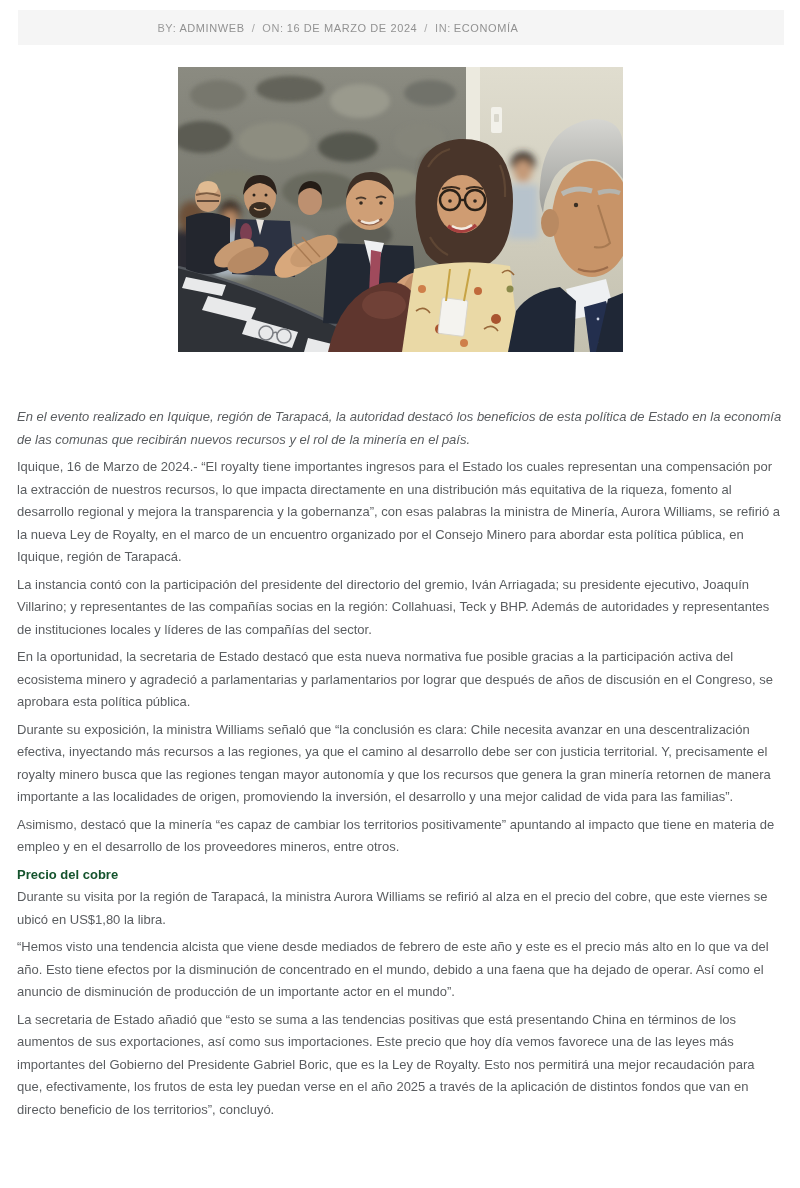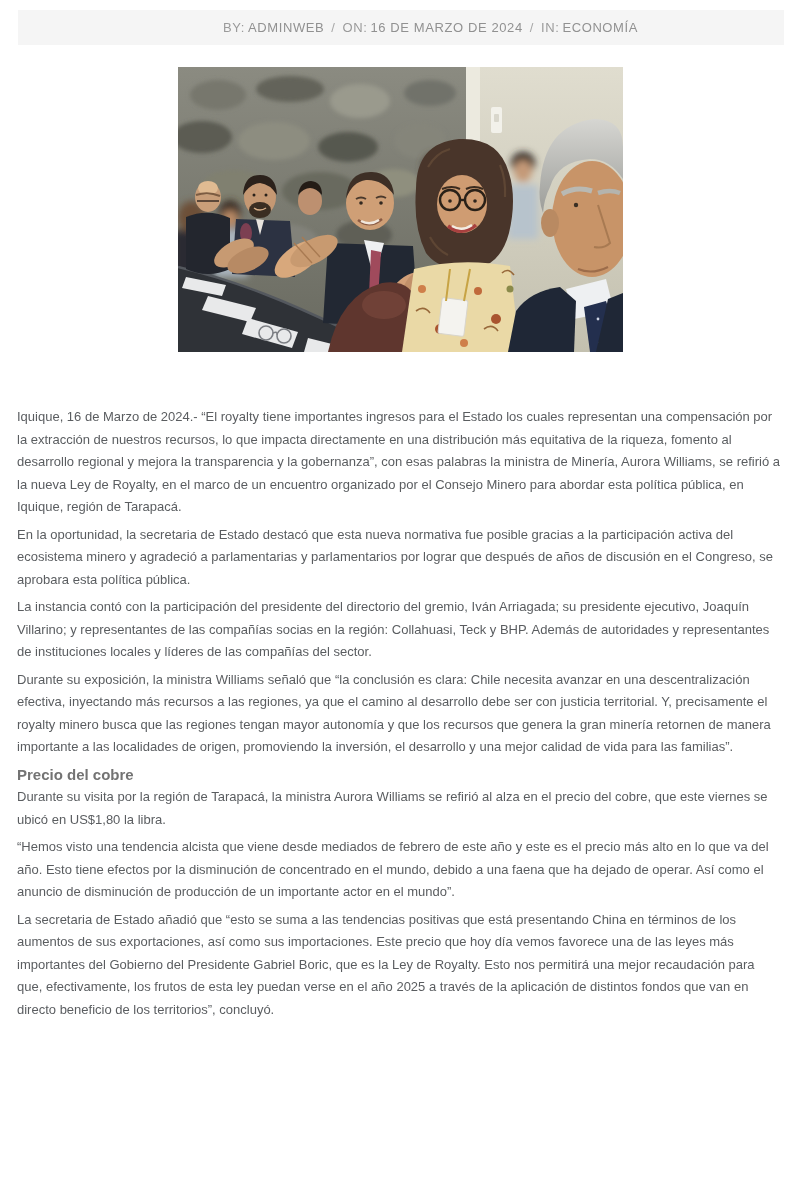--- a/index.html
+++ b/index.html
@@ -18,23 +18,23 @@
     font-family:"Liberation Serif","DejaVu Serif",serif;
     font-weight:400;
     font-size:19px;
     line-height:25px;
     color:#343434;
     text-align:center;
     margin:0 0 6px 0;
     letter-spacing:.2px;
   }
   .byline{
-    text-align:right;
+    text-align:center;
     padding-right:126px;            
-    font-size:13px;
+    font-size:11px;
     line-height:12px;
     color:#9b9b9b;
     letter-spacing:.6px;
     text-transform:uppercase;
     white-space:nowrap;
   }
   .byline .lbl{margin-right:3px;}
   .byline .val{color:#919191;}
   .byline .sep{margin:0 7px;color:#a8a8a8;}
   
@@ -49,24 +49,24 @@
   
   article{
     margin:54px 17px 0 17px;
     color:#5a5d60;
     font-size:13px;
     line-height:22.5px;
   }
   article p{margin:0 0 5px 0;}
   article p.lead{font-style:italic;}
   article h2.sub{
-    font-size:15px;
+    font-size:13px;
     line-height:22.5px;
     font-weight:700;
-    color:#737373;
+    color:#14532d;
     margin:0;
   }
 </style>
 </head>
 <body>
 
 <div class="header-box">
   <div class="byline">
     <span class="lbl">BY:</span><span class="val">ADMINWEB</span><span class="sep">/</span><span class="lbl">ON:</span><span class="val">16 DE MARZO DE 2024</span><span class="sep">/</span><span class="lbl">IN:</span><span class="val">ECONOMÍA</span>
   </div>
@@ -244,21 +244,23 @@
         <circle cx="422" cy="276" r="1.4" fill="#cdd3e2"></circle>
           <circle cx="432" cy="246" r="1.4" fill="#cdd3e2"></circle>
         <path d="M330,285 L338,244 Q352,224 382,220 L398,234 L396,285 Z" fill="#1f2736"></path>
         <path d="M430,232 L445,226 L445,285 L418,285 Z" fill="#1f2736"></path>
       </g>
     </g>
   </svg>
 </figure>
 
 <article>
+  <p class="lead">En el evento realizado en Iquique, región de Tarapacá, la autoridad destacó los beneficios de esta política de Estado en la economía de las comunas que recibirán nuevos recursos y el rol de la minería en el país.</p>
   <p>Iquique, 16 de Marzo de 2024.- “El royalty tiene importantes ingresos para el Estado los cuales representan una compensación por la extracción de nuestros recursos, lo que impacta directamente en una distribución más equitativa de la riqueza, fomento al desarrollo regional y mejora la transparencia y la gobernanza”, con esas palabras la ministra de Minería, Aurora Williams, se refirió a la nueva Ley de Royalty, en el marco de un encuentro organizado por el Consejo Minero para abordar esta política pública, en Iquique, región de Tarapacá.</p>
+  <p>La instancia contó con la participación del presidente del directorio del gremio, Iván Arriagada; su presidente ejecutivo, Joaquín Villarino; y representantes de las compañías socias en la región: Collahuasi, Teck y BHP. Además de autoridades y representantes de instituciones locales y líderes de las compañías del sector.</p>
   <p>En la oportunidad, la secretaria de Estado destacó que esta nueva normativa fue posible gracias a la participación activa del ecosistema minero y agradeció a parlamentarias y parlamentarios por lograr que después de años de discusión en el Congreso, se aprobara esta política pública.</p>
-  <p>La instancia contó con la participación del presidente del directorio del gremio, Iván Arriagada; su presidente ejecutivo, Joaquín Villarino; y representantes de las compañías socias en la región: Collahuasi, Teck y BHP. Además de autoridades y representantes de instituciones locales y líderes de las compañías del sector.</p>
   <p>Durante su exposición, la ministra Williams señaló que “la conclusión es clara: Chile necesita avanzar en una descentralización efectiva, inyectando más recursos a las regiones, ya que el camino al desarrollo debe ser con justicia territorial. Y, precisamente el royalty minero busca que las regiones tengan mayor autonomía y que los recursos que genera la gran minería retornen de manera importante a las localidades de origen, promoviendo la inversión, el desarrollo y una mejor calidad de vida para las familias”.</p>
+  <p>Asimismo, destacó que la minería “es capaz de cambiar los territorios positivamente” apuntando al impacto que tiene en materia de empleo y en el desarrollo de los proveedores mineros, entre otros.</p>
   <h2 class="sub">Precio del cobre</h2>
   <p>Durante su visita por la región de Tarapacá, la ministra Aurora Williams se refirió al alza en el precio del cobre, que este viernes se ubicó en US$1,80 la libra.</p>
   <p>“Hemos visto una tendencia alcista que viene desde mediados de febrero de este año y este es el precio más alto en lo que va del año. Esto tiene efectos por la disminución de concentrado en el mundo, debido a una faena que ha dejado de operar. Así como el anuncio de disminución de producción de un importante actor en el mundo”.</p>
   <p>La secretaria de Estado añadió que “esto se suma a las tendencias positivas que está presentando China en términos de los aumentos de sus exportaciones, así como sus importaciones. Este precio que hoy día vemos favorece una de las leyes más importantes del Gobierno del Presidente Gabriel Boric, que es la Ley de Royalty. Esto nos permitirá una mejor recaudación para que, efectivamente, los frutos de esta ley puedan verse en el año 2025 a través de la aplicación de distintos fondos que van en directo beneficio de los territorios”, concluyó.</p>
 </article>
 
 </body></html>

